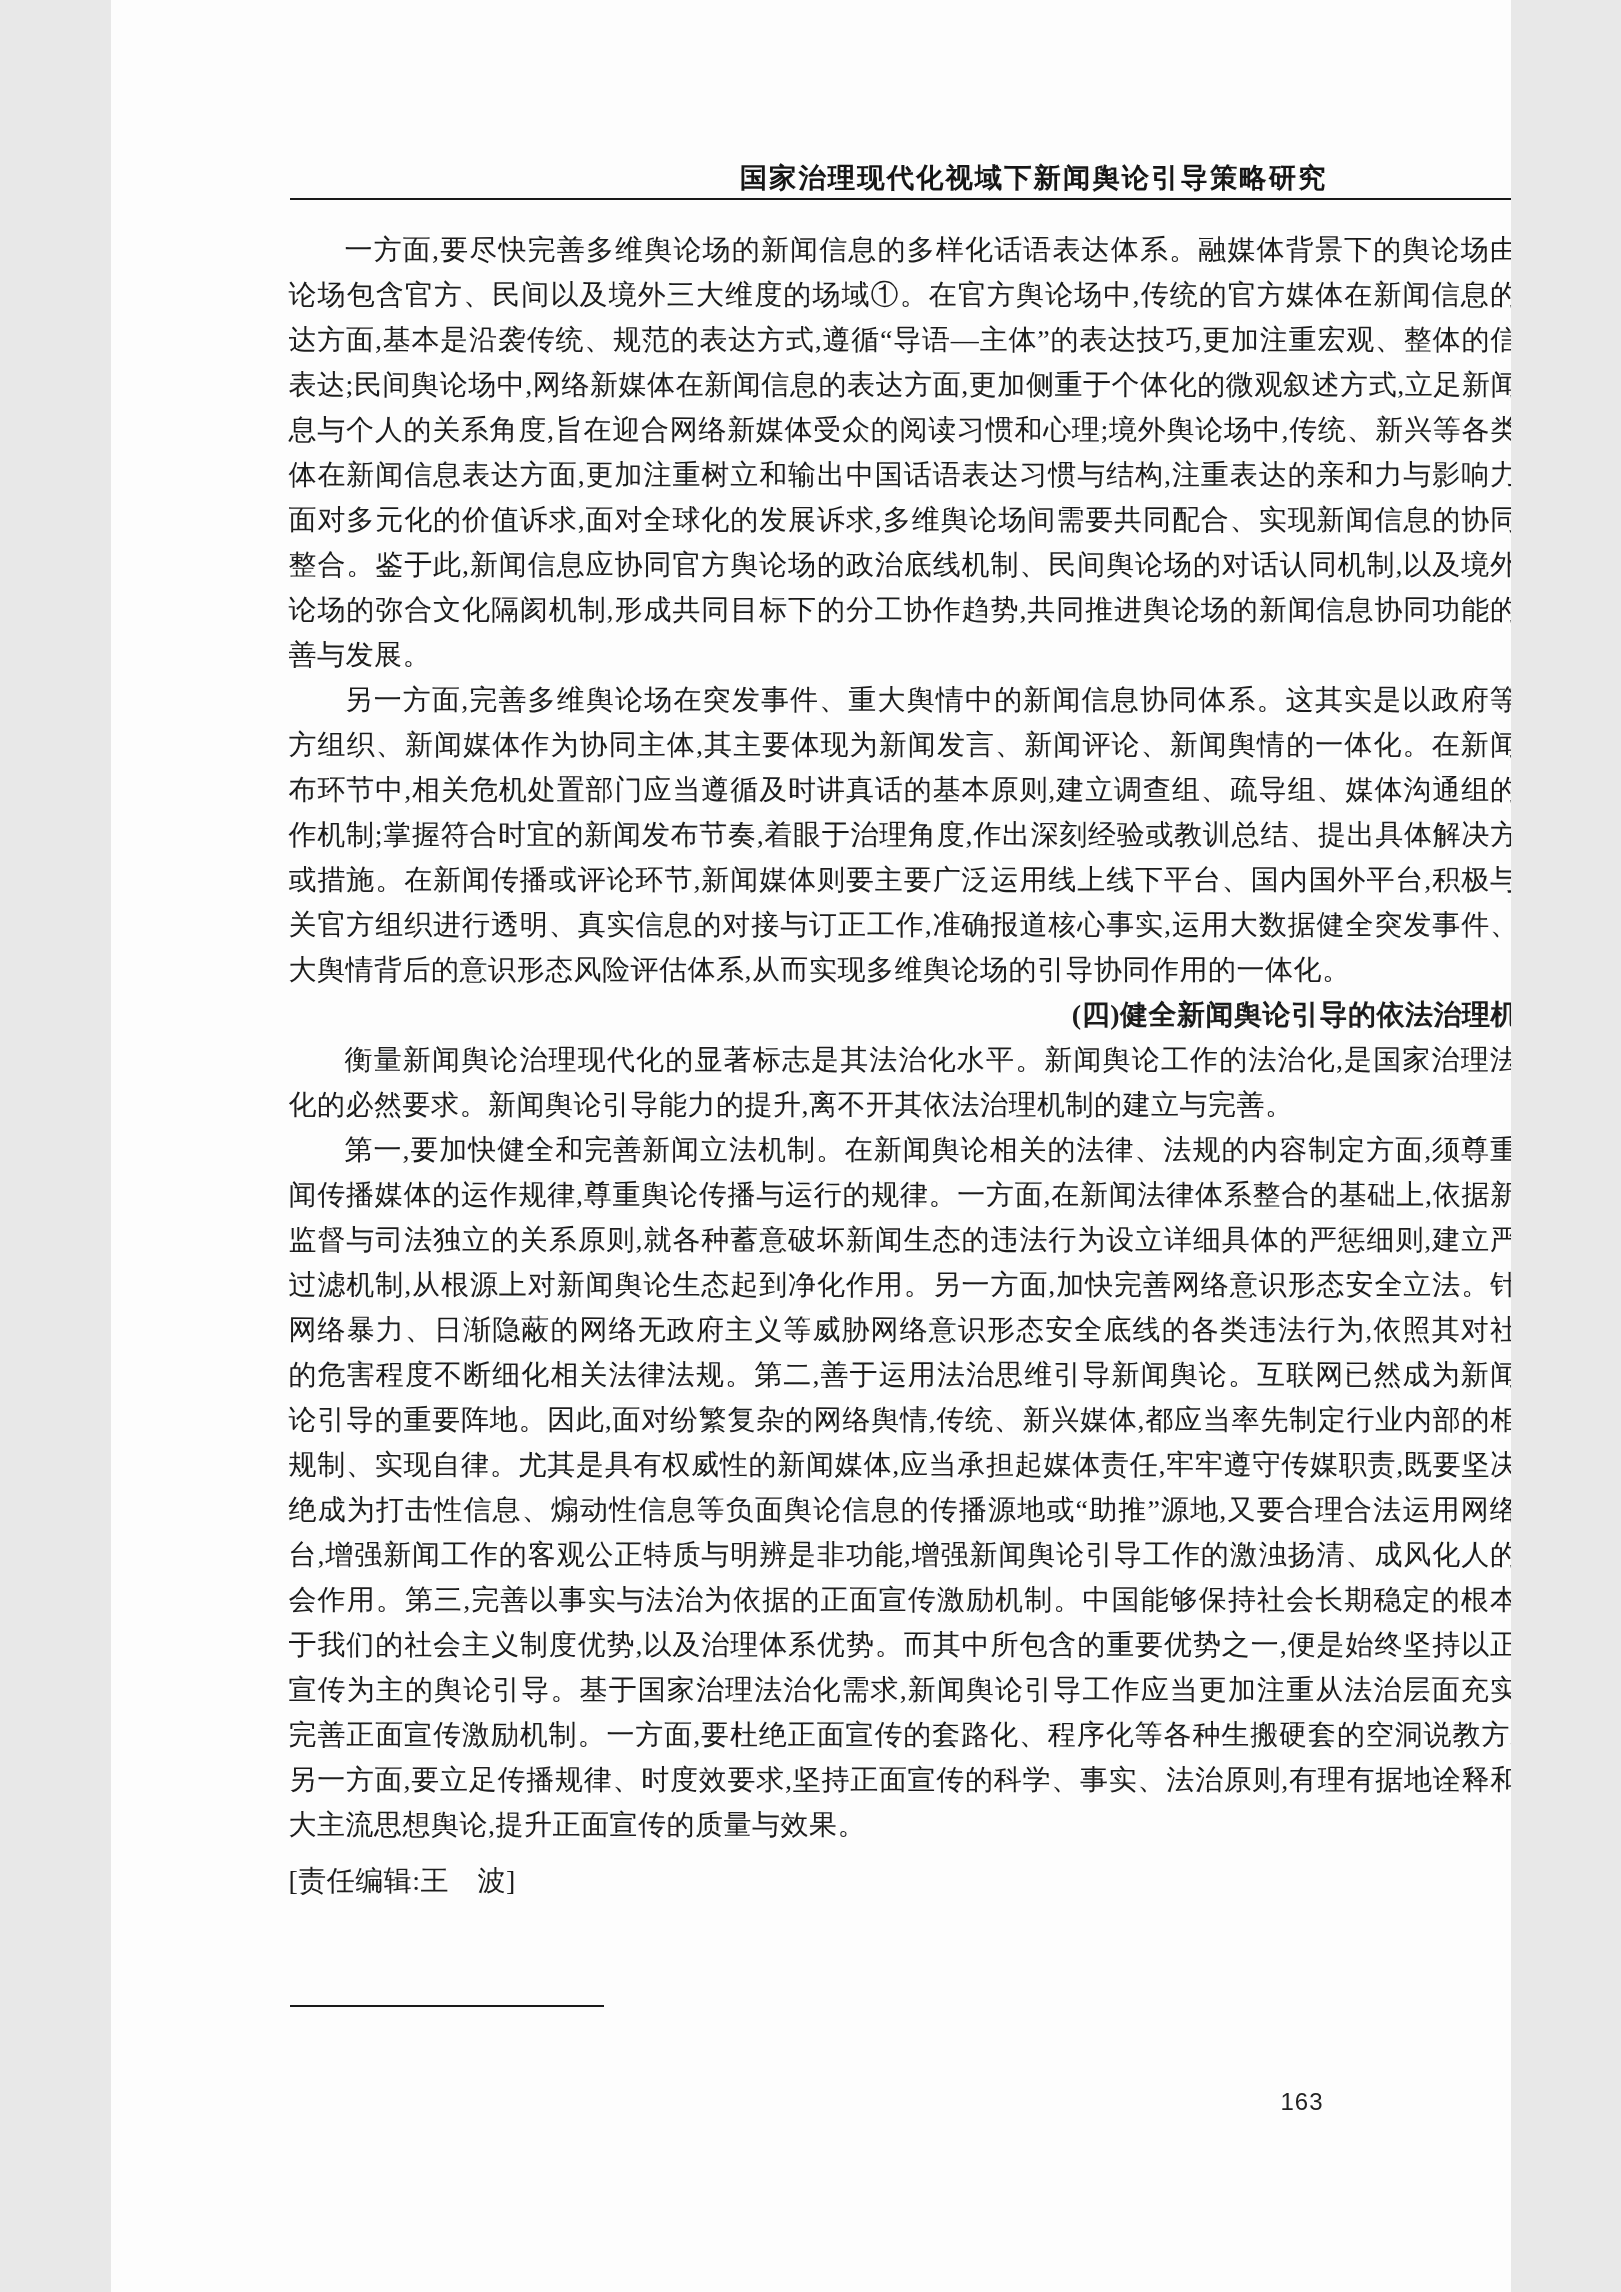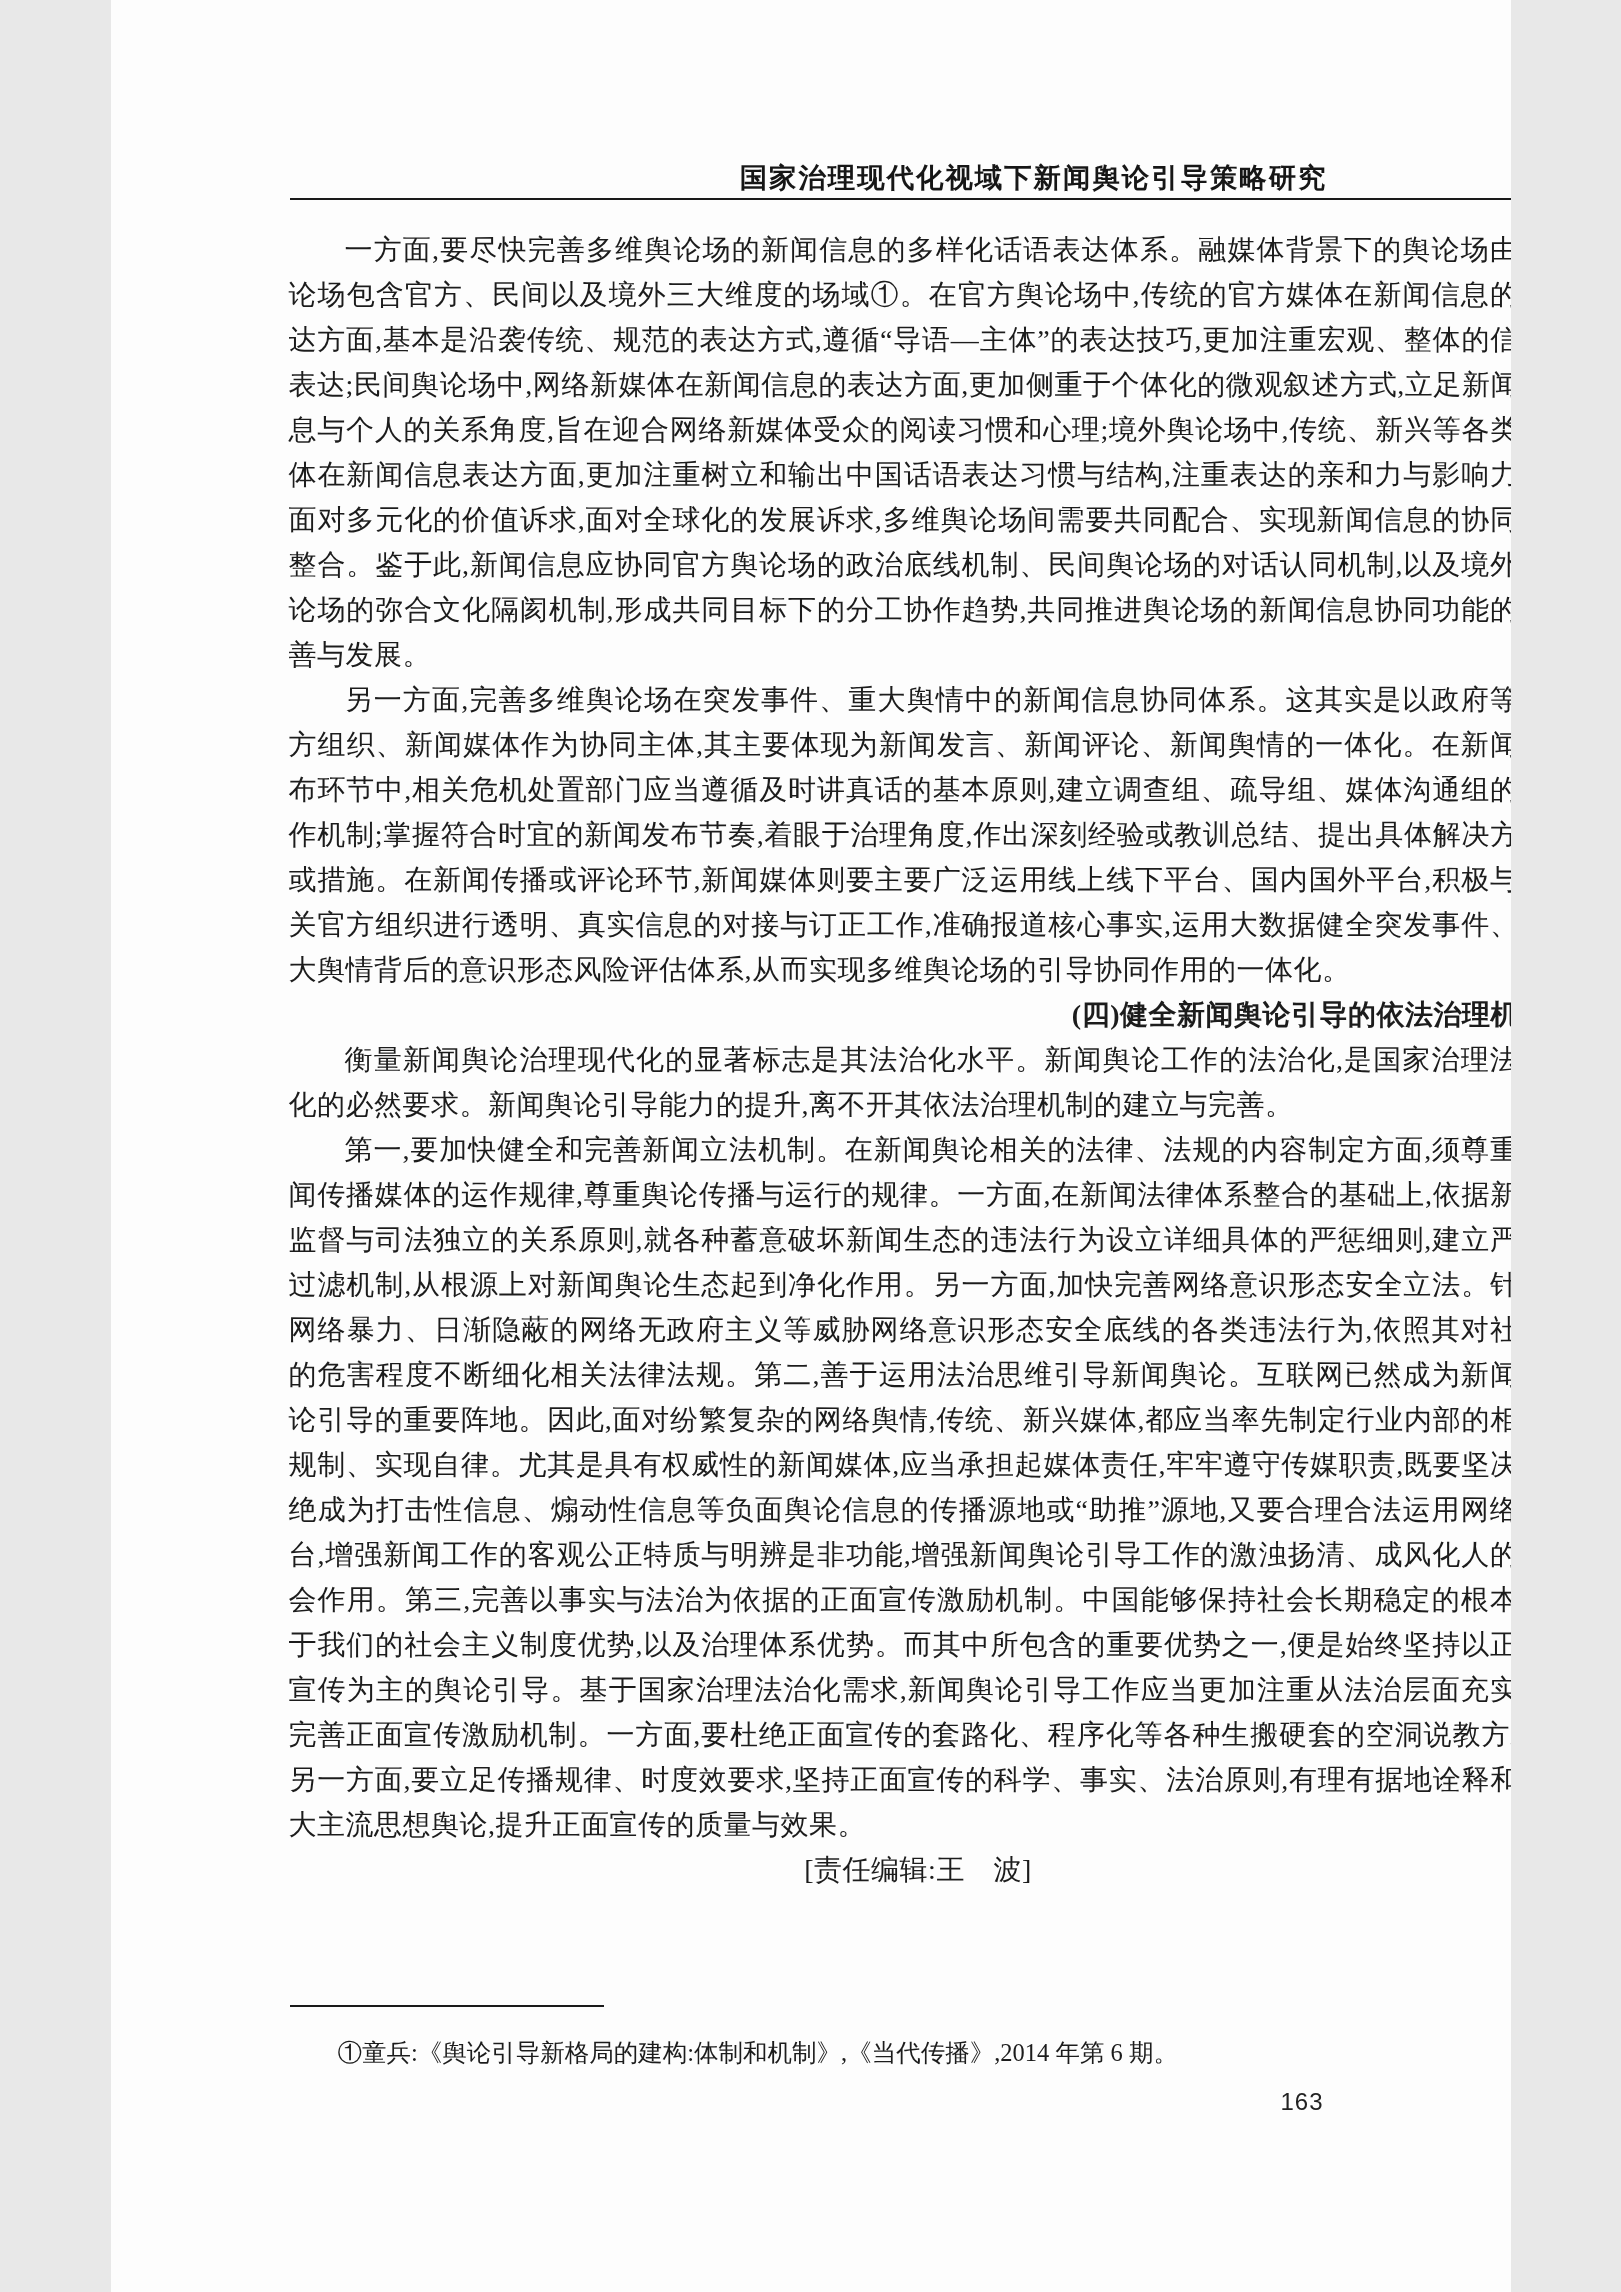--- a/index.html
+++ b/index.html
@@ -40,23 +40,23 @@
     text-align:justify;
     text-justify:inter-ideograph;
     text-indent:2em;
     letter-spacing:0.5px;
   }
   .body-text p.subheading{
     text-align:right;
     font-weight:bold;
   }
   .body-text p.editor-note{
-    text-align:center;
+    text-align:left;
     text-indent:0;
-    margin-top:0;
+    margin-top:11px;
   }
   .footnote-rule{
     position:absolute;
     left:179px;top:2005px;
     width:314px;height:2px;
     background:#1a1a1a;
   }
   .footnote{
     position:absolute;
     left:178px;top:2033px;
@@ -102,19 +102,18 @@
     <p>一方面,要尽快完善多维舆论场的新闻信息的多样化话语表达体系。融媒体背景下的舆论场由舆论场包含官方、民间以及境外三大维度的场域①。在官方舆论场中,传统的官方媒体在新闻信息的表达方面,基本是沿袭传统、规范的表达方式,遵循“导语—主体”的表达技巧,更加注重宏观、整体的信息表达;民间舆论场中,网络新媒体在新闻信息的表达方面,更加侧重于个体化的微观叙述方式,立足新闻信息与个人的关系角度,旨在迎合网络新媒体受众的阅读习惯和心理;境外舆论场中,传统、新兴等各类媒体在新闻信息表达方面,更加注重树立和输出中国话语表达习惯与结构,注重表达的亲和力与影响力。面对多元化的价值诉求,面对全球化的发展诉求,多维舆论场间需要共同配合、实现新闻信息的协同与整合。鉴于此,新闻信息应协同官方舆论场的政治底线机制、民间舆论场的对话认同机制,以及境外舆论场的弥合文化隔阂机制,形成共同目标下的分工协作趋势,共同推进舆论场的新闻信息协同功能的完善与发展。</p>
     <p>另一方面,完善多维舆论场在突发事件、重大舆情中的新闻信息协同体系。这其实是以政府等官方组织、新闻媒体作为协同主体,其主要体现为新闻发言、新闻评论、新闻舆情的一体化。在新闻发布环节中,相关危机处置部门应当遵循及时讲真话的基本原则,建立调查组、疏导组、媒体沟通组的工作机制;掌握符合时宜的新闻发布节奏,着眼于治理角度,作出深刻经验或教训总结、提出具体解决方案或措施。在新闻传播或评论环节,新闻媒体则要主要广泛运用线上线下平台、国内国外平台,积极与相关官方组织进行透明、真实信息的对接与订正工作,准确报道核心事实,运用大数据健全突发事件、重大舆情背后的意识形态风险评估体系,从而实现多维舆论场的引导协同作用的一体化。</p>
     <p class="subheading">(四)健全新闻舆论引导的依法治理机制</p>
     <p>衡量新闻舆论治理现代化的显著标志是其法治化水平。新闻舆论工作的法治化,是国家治理法治化的必然要求。新闻舆论引导能力的提升,离不开其依法治理机制的建立与完善。</p>
     <p>第一,要加快健全和完善新闻立法机制。在新闻舆论相关的法律、法规的内容制定方面,须尊重新闻传播媒体的运作规律,尊重舆论传播与运行的规律。一方面,在新闻法律体系整合的基础上,依据新闻监督与司法独立的关系原则,就各种蓄意破坏新闻生态的违法行为设立详细具体的严惩细则,建立严格过滤机制,从根源上对新闻舆论生态起到净化作用。另一方面,加快完善网络意识形态安全立法。针对网络暴力、日渐隐蔽的网络无政府主义等威胁网络意识形态安全底线的各类违法行为,依照其对社会的危害程度不断细化相关法律法规。第二,善于运用法治思维引导新闻舆论。互联网已然成为新闻舆论引导的重要阵地。因此,面对纷繁复杂的网络舆情,传统、新兴媒体,都应当率先制定行业内部的相关规制、实现自律。尤其是具有权威性的新闻媒体,应当承担起媒体责任,牢牢遵守传媒职责,既要坚决杜绝成为打击性信息、煽动性信息等负面舆论信息的传播源地或“助推”源地,又要合理合法运用网络平台,增强新闻工作的客观公正特质与明辨是非功能,增强新闻舆论引导工作的激浊扬清、成风化人的社会作用。第三,完善以事实与法治为依据的正面宣传激励机制。中国能够保持社会长期稳定的根本在于我们的社会主义制度优势,以及治理体系优势。而其中所包含的重要优势之一,便是始终坚持以正面宣传为主的舆论引导。基于国家治理法治化需求,新闻舆论引导工作应当更加注重从法治层面充实和完善正面宣传激励机制。一方面,要杜绝正面宣传的套路化、程序化等各种生搬硬套的空洞说教方式;另一方面,要立足传播规律、时度效要求,坚持正面宣传的科学、事实、法治原则,有理有据地诠释和壮大主流思想舆论,提升正面宣传的质量与效果。</p>
     <p class="editor-note">[责任编辑:王　波]</p>
   </div>
 
   <div class="footnote-rule"></div>
 
-  <div class="footnote"><span>①</span><span>童兵:《舆论引导新格局的建构:体制和机制》,《当代传播》,2014 年第 6 期。</span></div>
 
   <div class="page-number">163</div>
 
 
 </div>
 
 
 </body></html>

